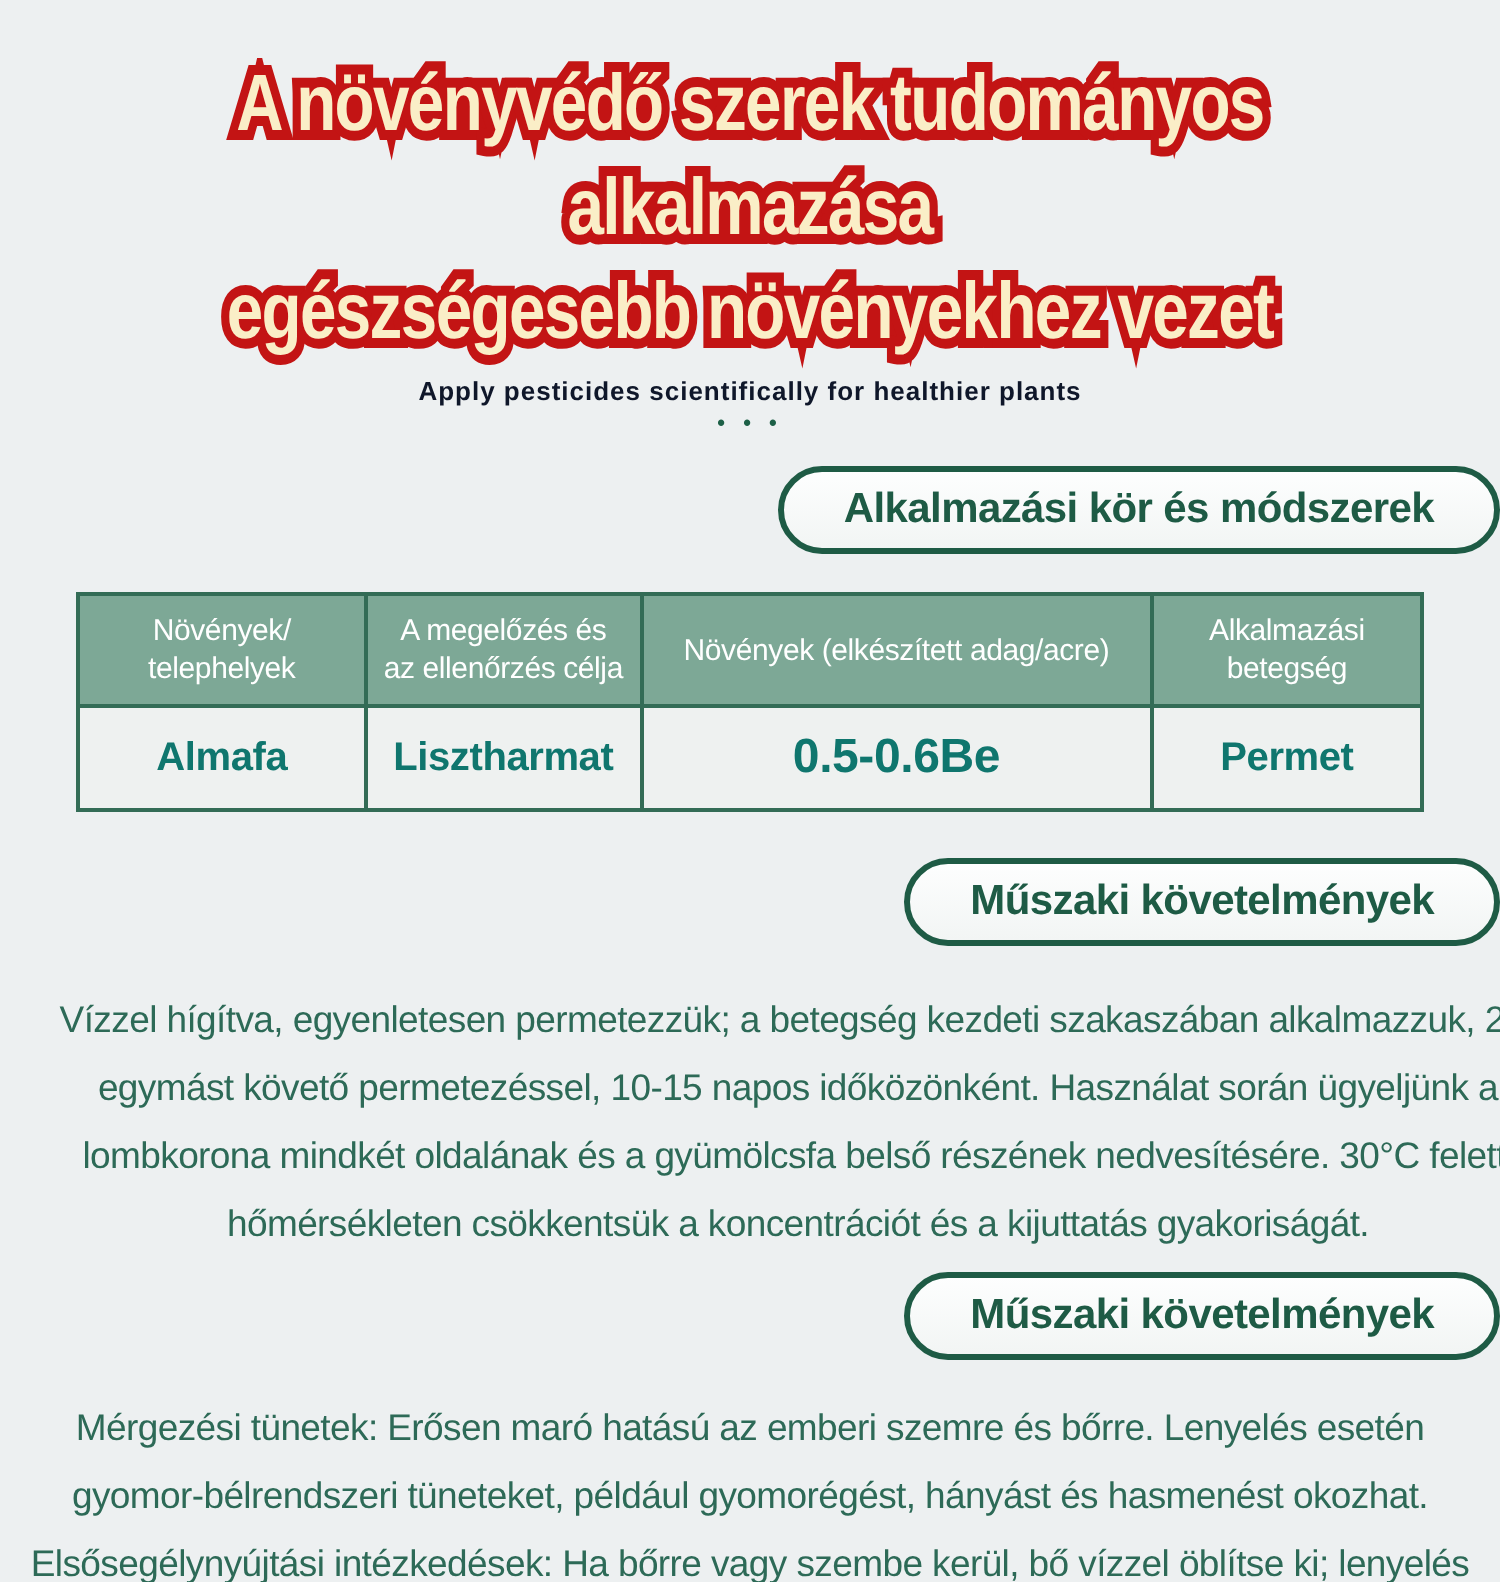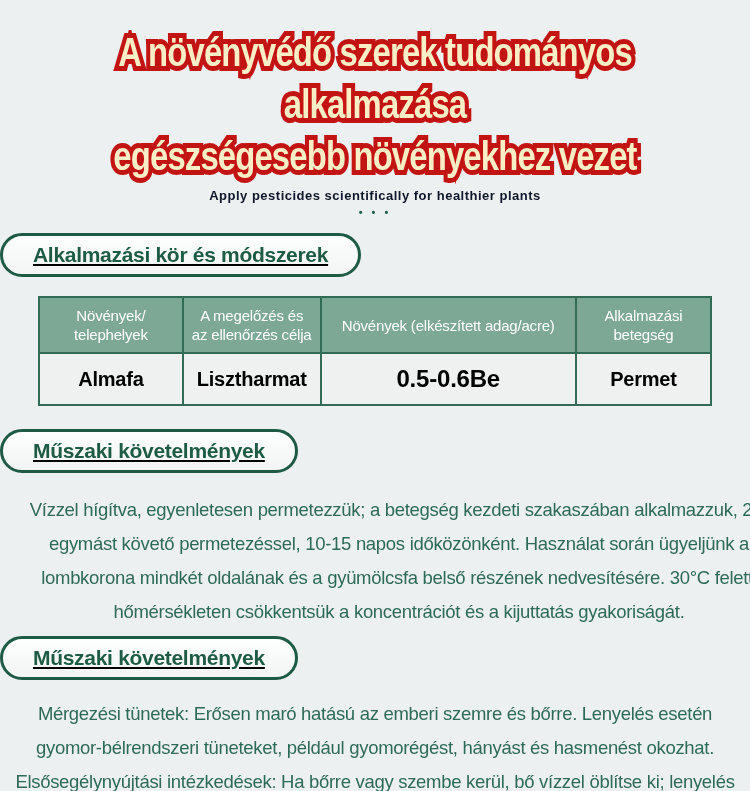--- a/index.html
+++ b/index.html
@@ -56,21 +56,21 @@
   .dots {
     text-align: center;
     color: #1d6047;
     font-weight: bold;
     font-size: 11px;
     line-height: 14px;
     letter-spacing: 3px;
   }
 
   
-  .pill-row { display: flex; justify-content: flex-start; text-decoration: underline; }
+  .pill-row { display: flex; justify-content: flex-end; }
   .pill-row.r1 { margin-top: 14px; }
   .pill-row.r2 { margin-top: 23px; }
   .pill-row.r3 { margin-top: 7px; }
   .pill {
     border: 3px solid #1e5b45;
     border-radius: 26px;
     background: linear-gradient(180deg, #fdfefe 0%, #f2f5f4 100%);
     color: #1e5b45;
     font-weight: bold;
     font-size: 21px;
@@ -97,21 +97,21 @@
     color: #ffffff;
     font-weight: 400;
     font-size: 15px;
     line-height: 19px;
     padding: 8px 2px;
     white-space: pre-line;
     letter-spacing: -0.2px;
   }
   .info-table td {
     background: #eef1f0;
-    color: #000000;
+    color: #0f766e;
     font-weight: bold;
     font-size: 20px;
     line-height: 24px;
     padding: 13px 2px;
     letter-spacing: -0.2px;
   }
   .info-table td.dosage {
     font-size: 24px;
     font-weight: 600;
   }

